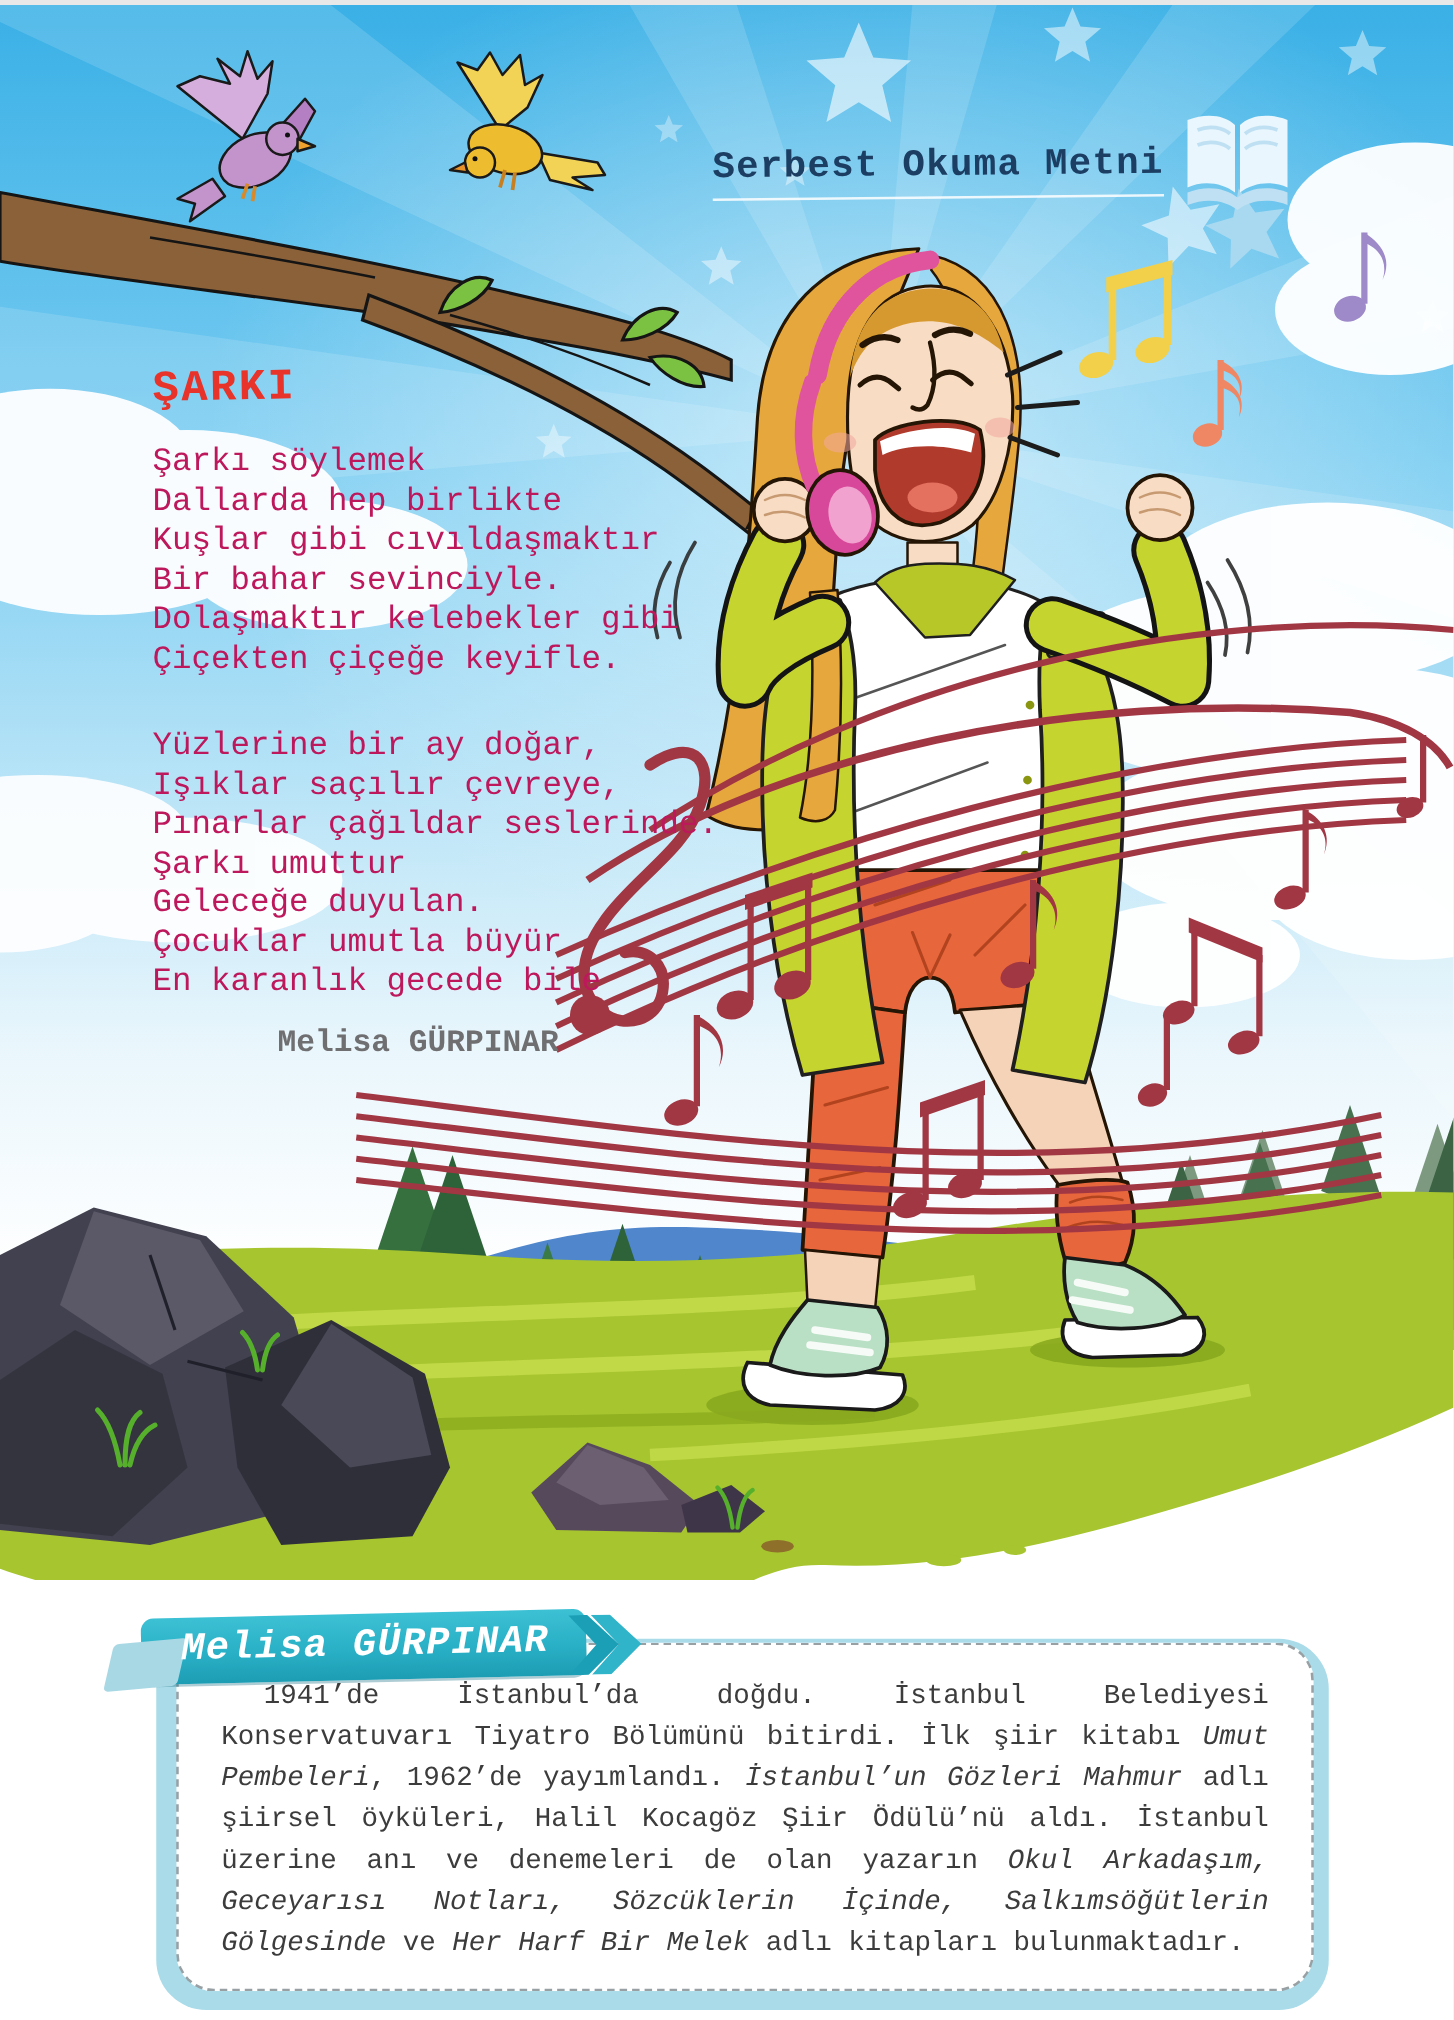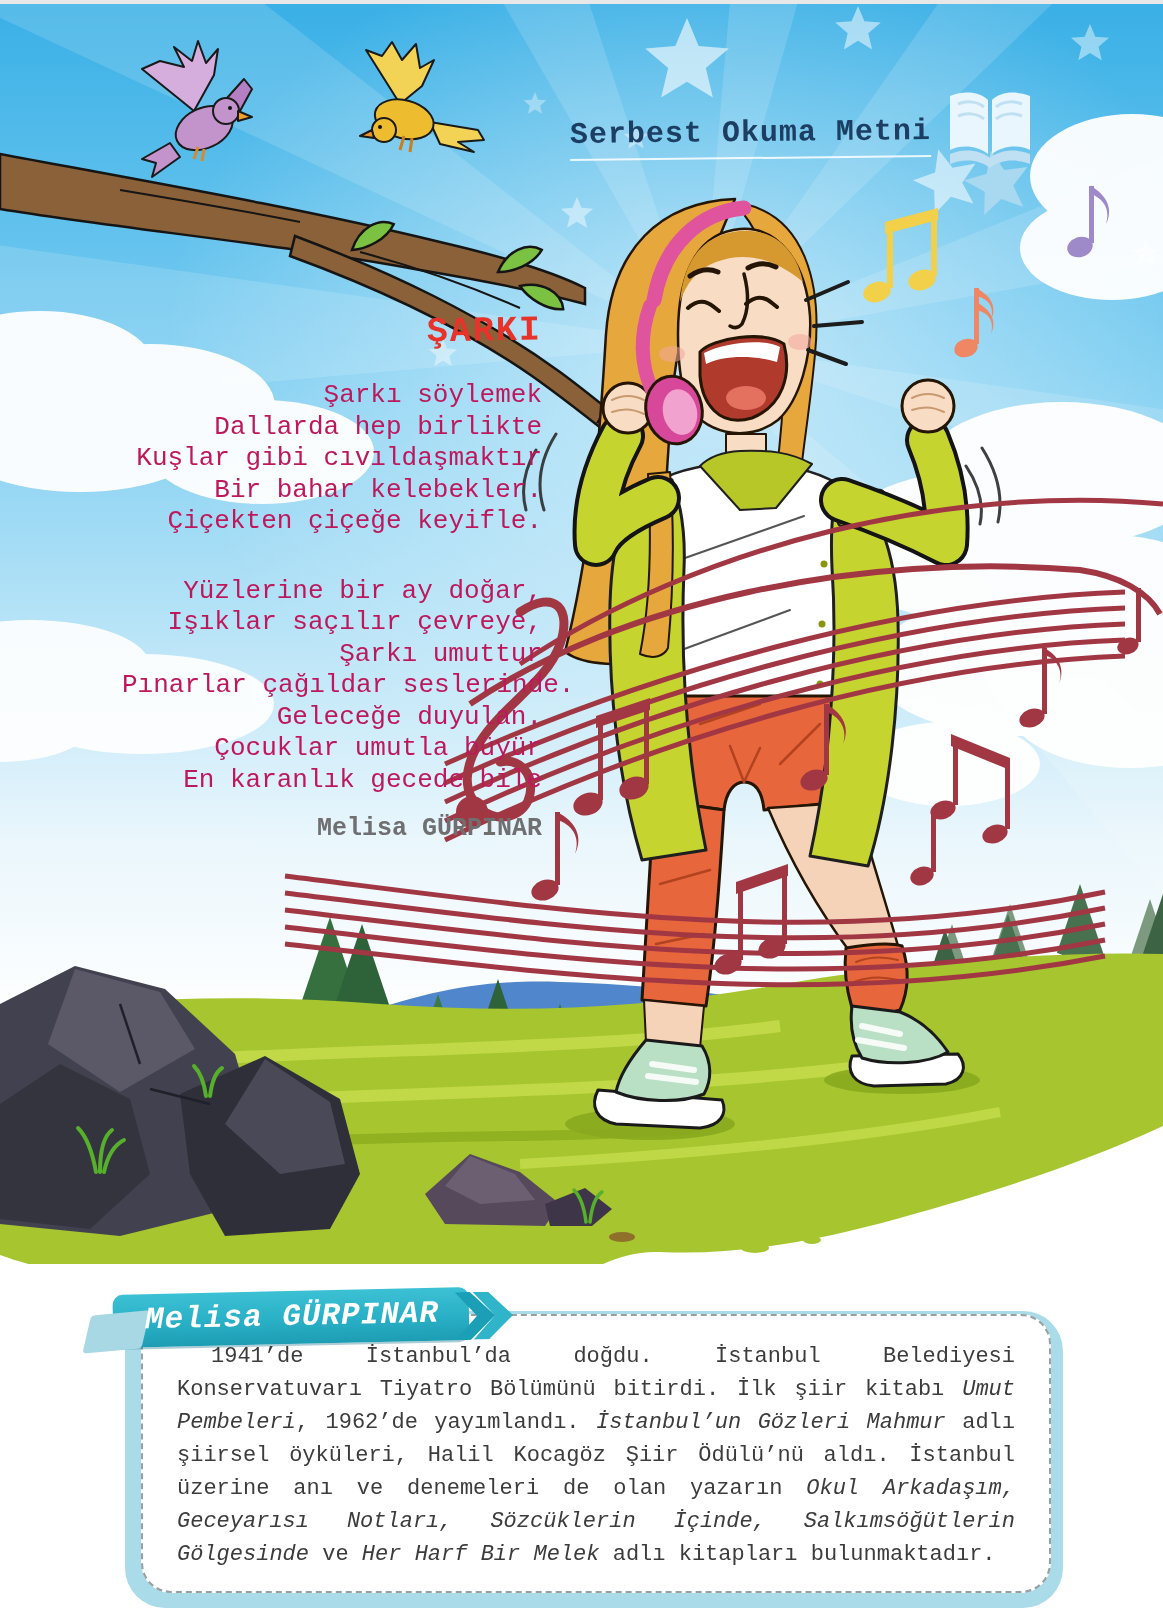--- a/index.html
+++ b/index.html
@@ -17,21 +17,21 @@
   .header-label{
     display:inline-block;
     font-size:30px;font-weight:bold;letter-spacing:1px;
     color:var(--header_navy,#1c3e63);
     padding-bottom:7px;
     border-bottom:2px solid rgba(255,255,255,.85);
     transform:rotate(-.6deg);
   }
 
   
-  .poem{position:absolute;left:122px;top:310px;z-index:5;width:420px;text-align:right;}
+  .poem{position:absolute;left:122px;top:284px;z-index:5;width:420px;}
   .poem-title{
     font-size:35px;font-weight:bold;letter-spacing:2px;
     color:var(--accent_red,#e7332a);
     margin-bottom:26px;transform:rotate(-1deg);
   }
   .poem-line{font-size:26px;line-height:31.5px;color:#be185d;white-space:nowrap;}
   .stanza-2{margin-top:38px;}
   .poem-author{
     margin-top:18px;margin-left:100px;
     font-size:25px;font-weight:bold;color:#6f6f71;
@@ -395,28 +395,29 @@
   <div class="header">
     <span class="header-label">Serbest Okuma Metni</span>
   </div>
 
   <div class="poem">
     <div class="poem-title">ŞARKI</div>
     <div class="stanza stanza-1">
       <div class="poem-line">Şarkı söylemek</div>
       <div class="poem-line">Dallarda hep birlikte</div>
       <div class="poem-line">Kuşlar gibi cıvıldaşmaktır</div>
-      <div class="poem-line">Bir bahar kelebekler.</div>
+      <div class="poem-line">Bir bahar sevinciyle.</div>
+      <div class="poem-line">Dolaşmaktır kelebekler gibi</div>
       <div class="poem-line">Çiçekten çiçeğe keyifle.</div>
     </div>
     <div class="stanza stanza-2">
       <div class="poem-line">Yüzlerine bir ay doğar,</div>
       <div class="poem-line">Işıklar saçılır çevreye,</div>
+      <div class="poem-line">Pınarlar çağıldar seslerinde.</div>
       <div class="poem-line">Şarkı umuttur</div>
-      <div class="poem-line">Pınarlar çağıldar seslerinde.</div>
       <div class="poem-line">Geleceğe duyulan.</div>
       <div class="poem-line">Çocuklar umutla büyür</div>
       <div class="poem-line">En karanlık gecede bile</div>
     </div>
     <div class="poem-author">Melisa GÜRPINAR</div>
   </div>
 
   <div class="bio">
     <div class="banner">
       <div class="banner-flap"></div>

